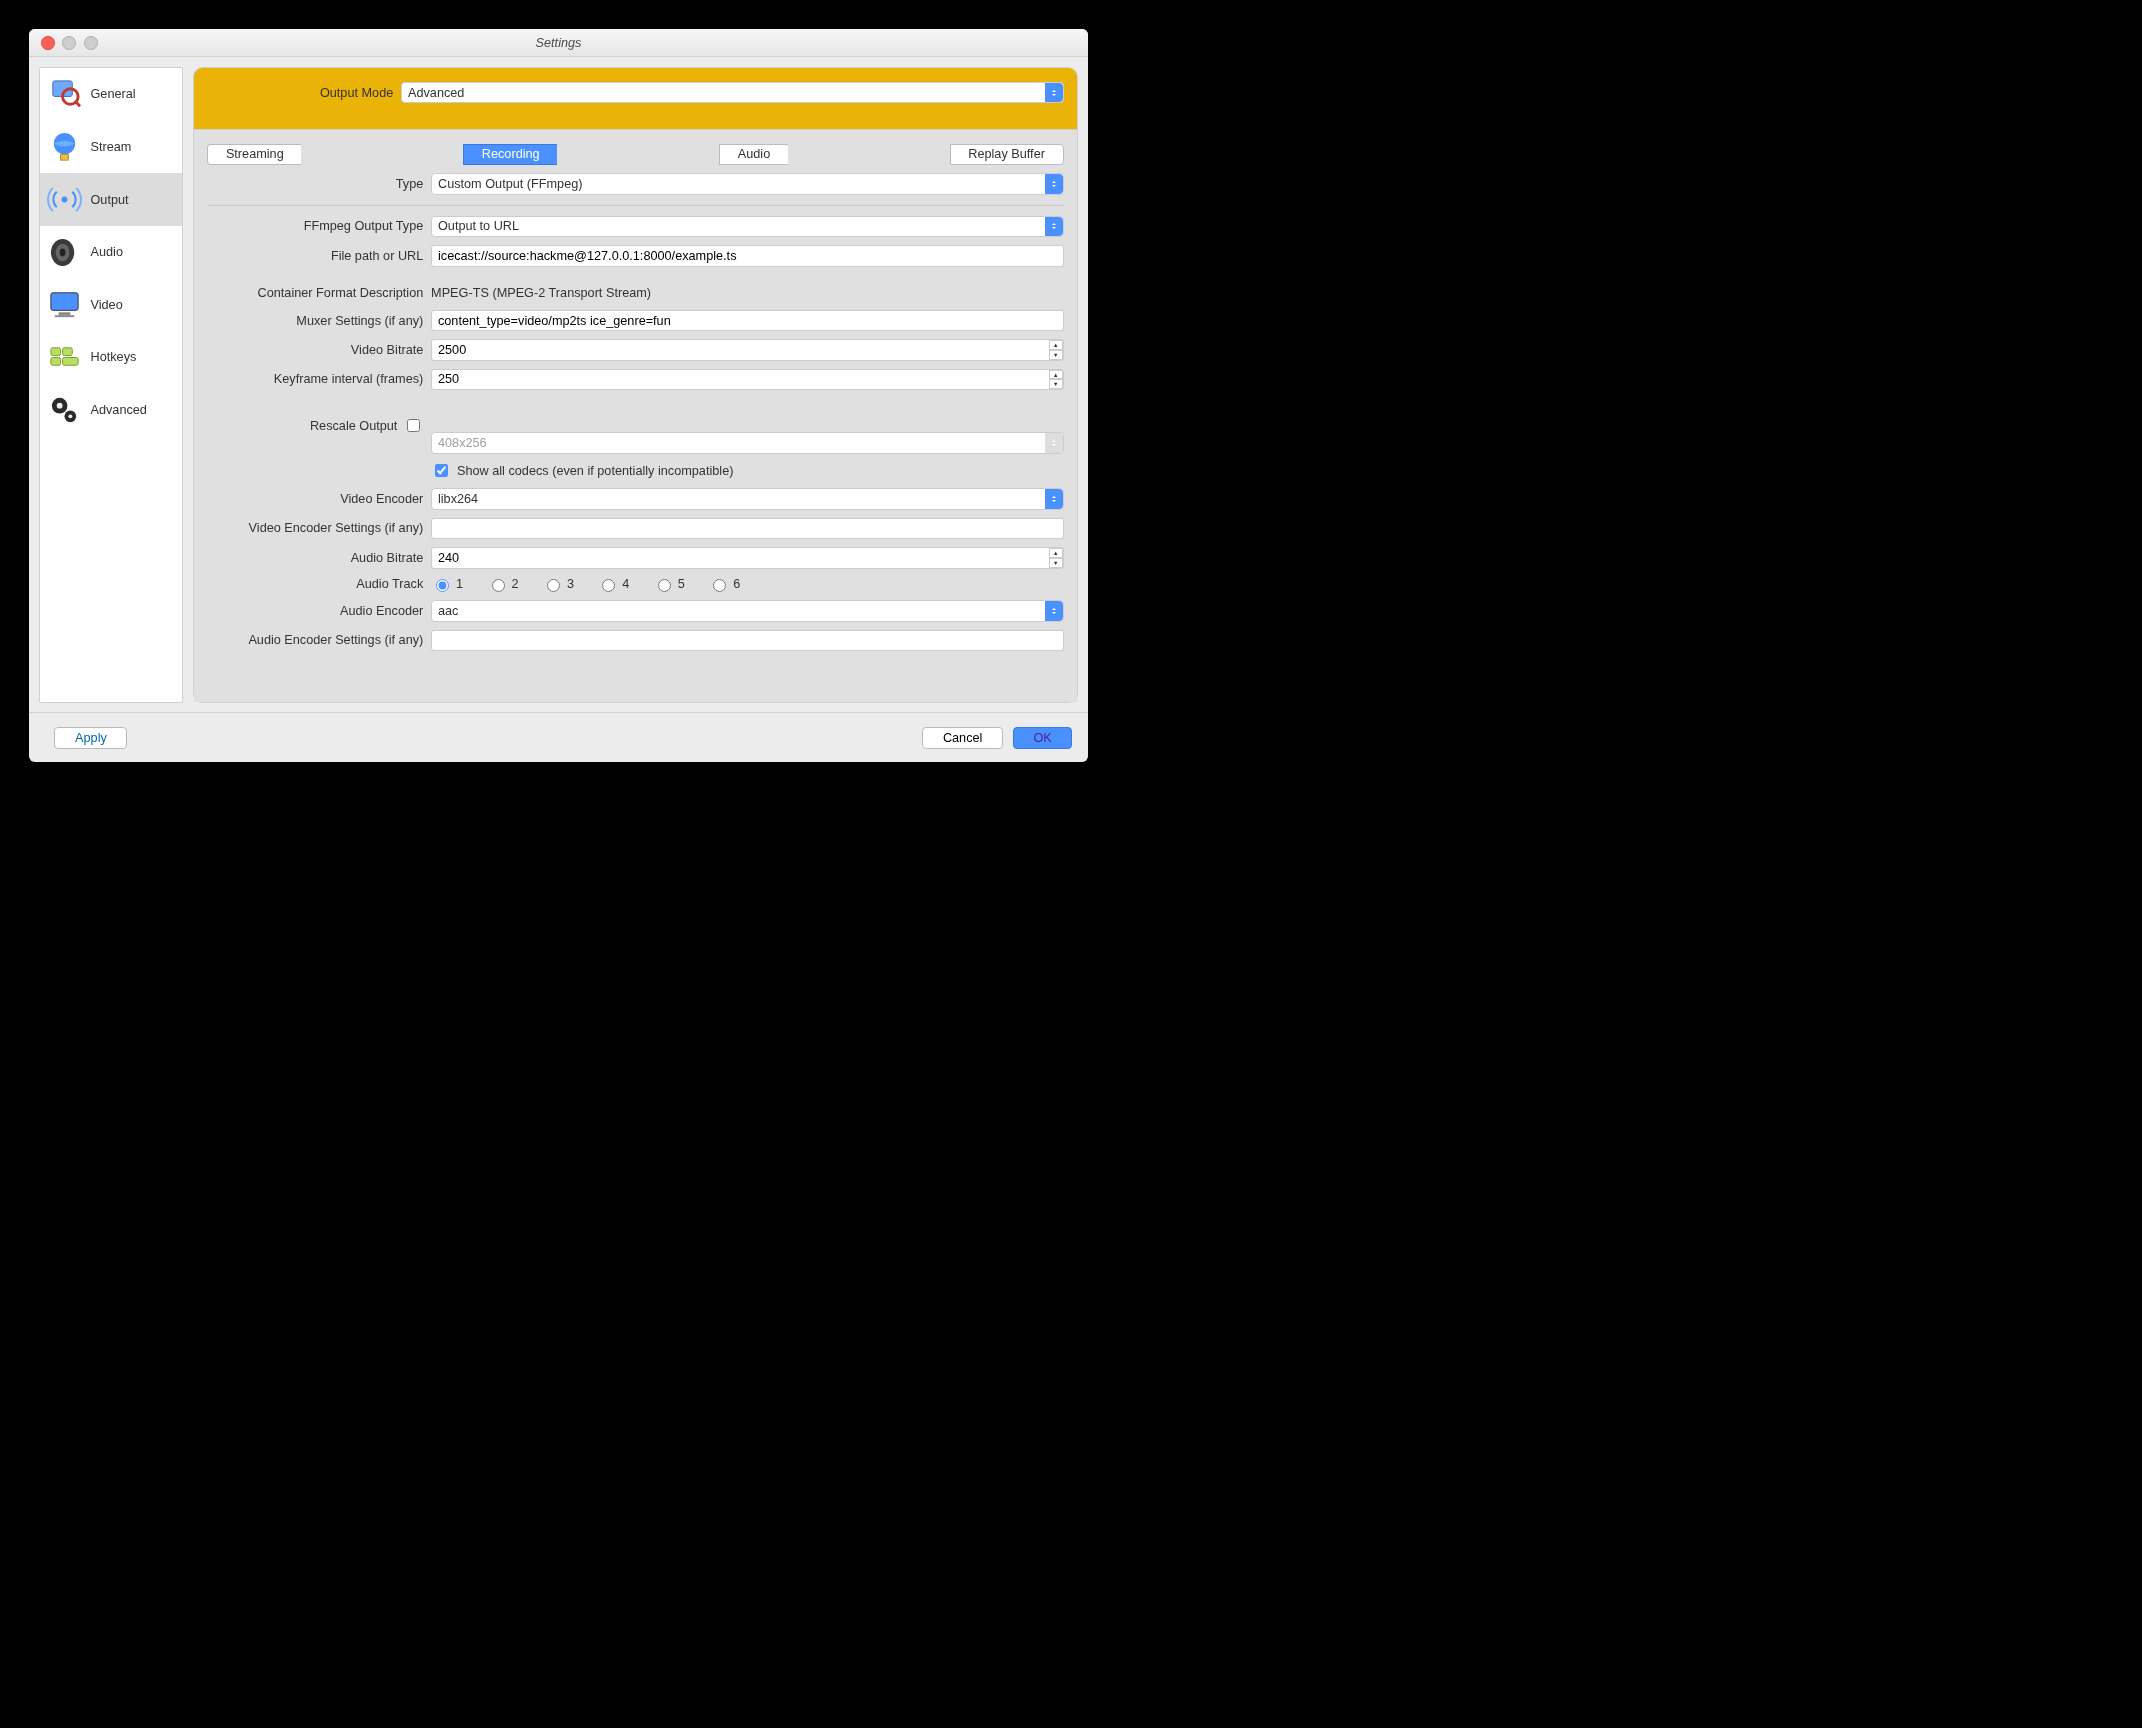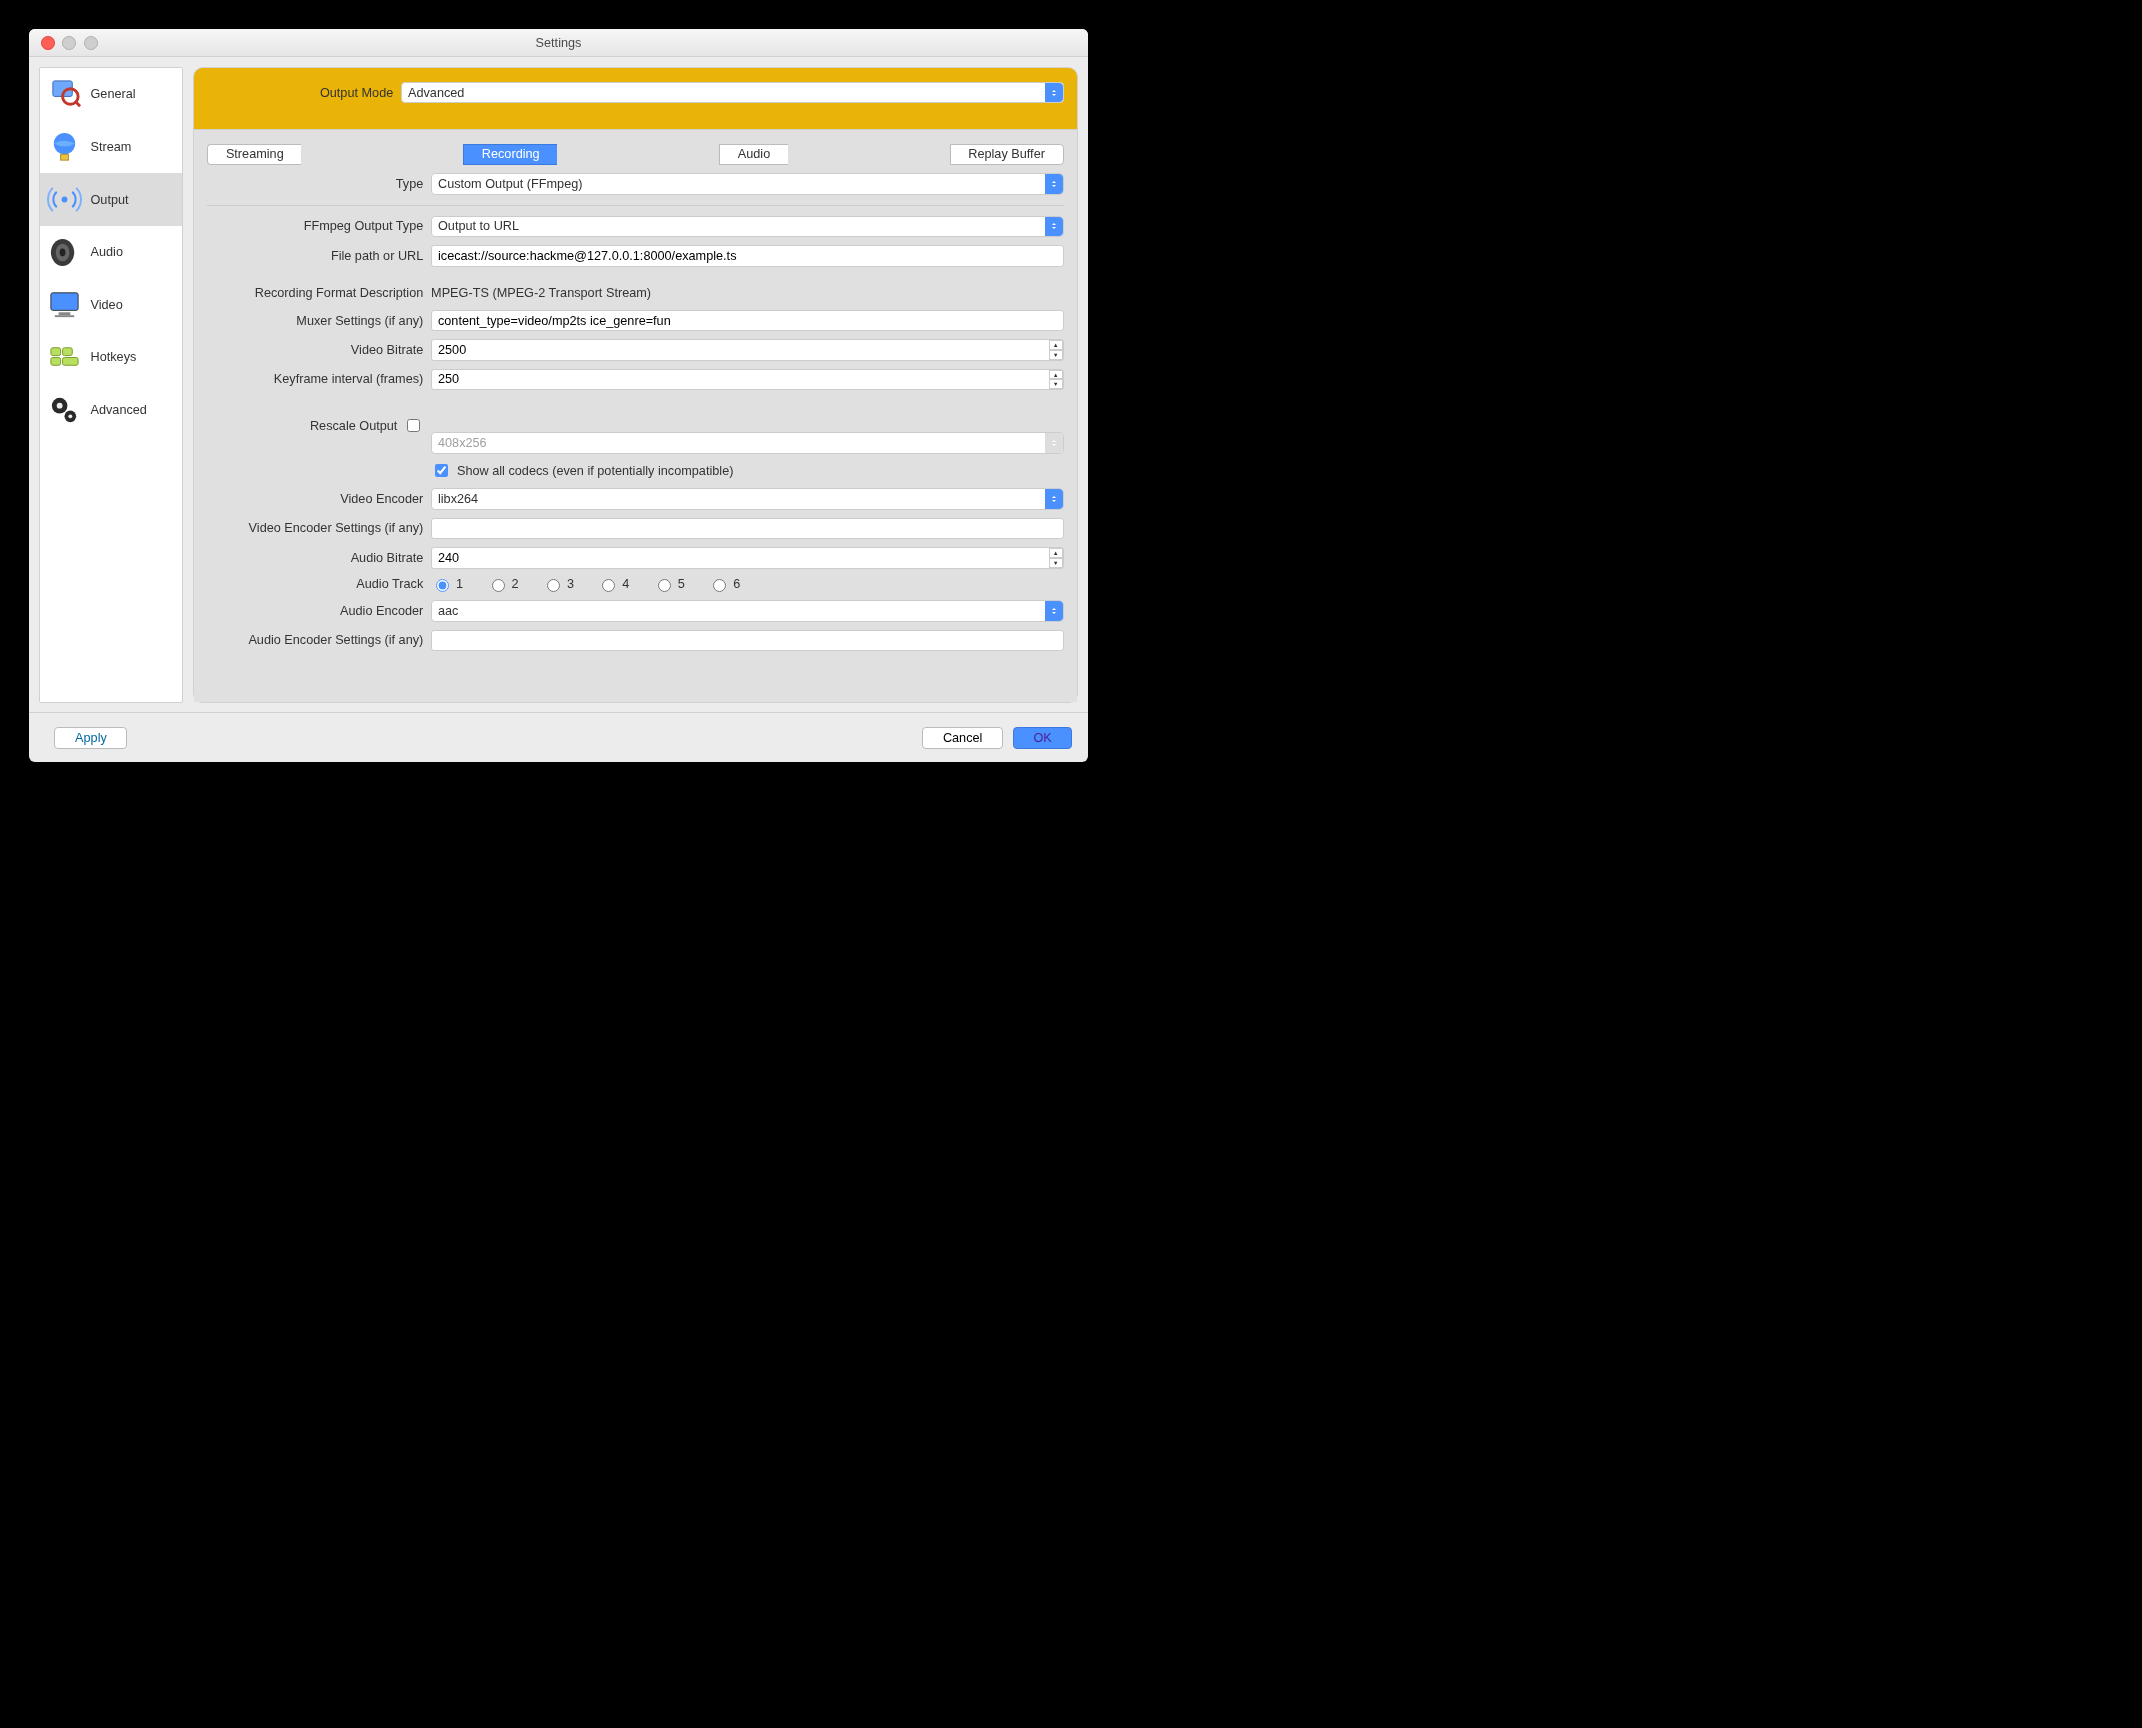--- a/index.html
+++ b/index.html
@@ -17,20 +17,21 @@
   box-shadow: 0 19.6px 59px rgba(0,0,0,0.5);
   overflow: hidden;
 }
 .titlebar {
   height: 27.4px;
   background: linear-gradient(#f6f6f6, #e6e6e6);
   border-bottom: 1px solid #d0d0d0;
   display: flex;
   align-items: center;
   position: relative;
+  font-style: italic;
 }
 .traffic-lights {
   display: flex;
   gap: 7.8px;
   padding-left: 11.8px;
 }
 .traffic-light {
   width: 11.8px;
   height: 11.8px;
   border-radius: 50%;
@@ -393,21 +394,21 @@
             <div class="label">File path or URL</div>
             <div class="control">
               <input class="text-input" value="icecast://source:hackme@127.0.0.1:8000/example.ts" style="">
             </div>
           </div>
 
           <div style="height:9.8px"></div>
 
 
           <div class="row">
-            <div class="label">Recording Format Description</div>
+            <div class="label">Container Format Description</div>
             <div class="control">
               <div class="static-value">MPEG-TS (MPEG-2 Transport Stream)</div>
             </div>
           </div>
 
           <div class="row">
             <div class="label">Muxer Settings (if any)</div>
             <div class="control">
               <input class="text-input" value="content_type=video/mp2ts ice_genre=fun" style="">
             </div>

